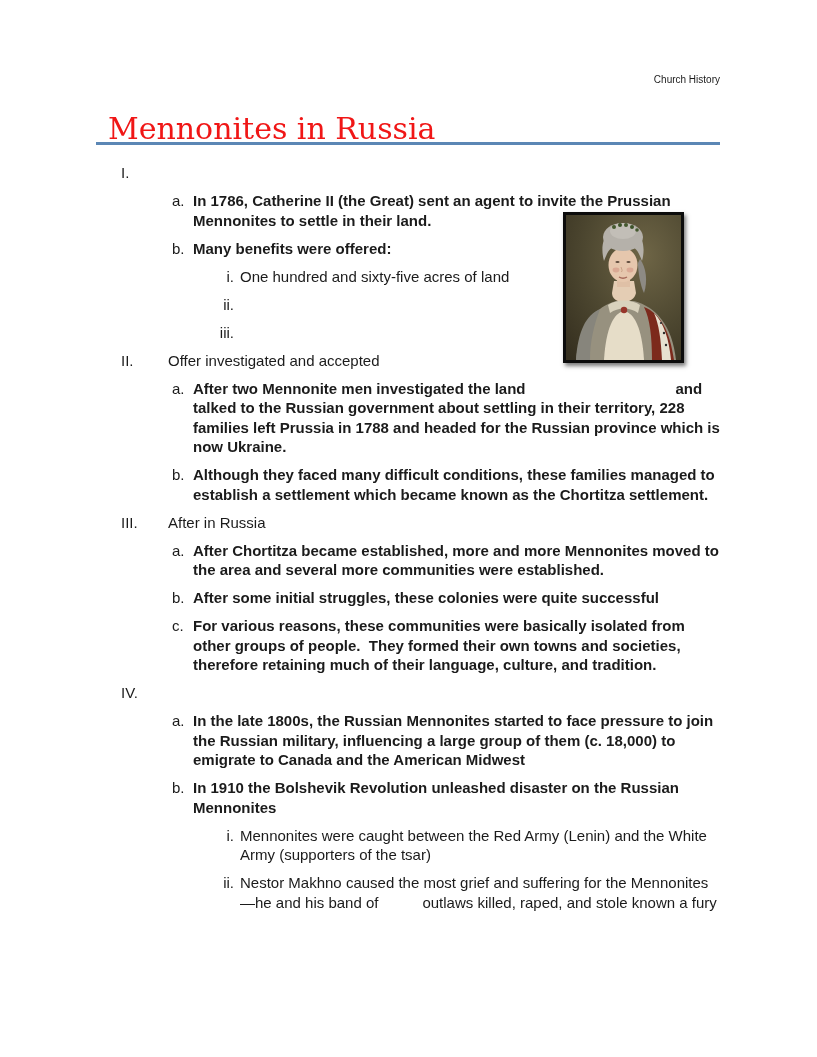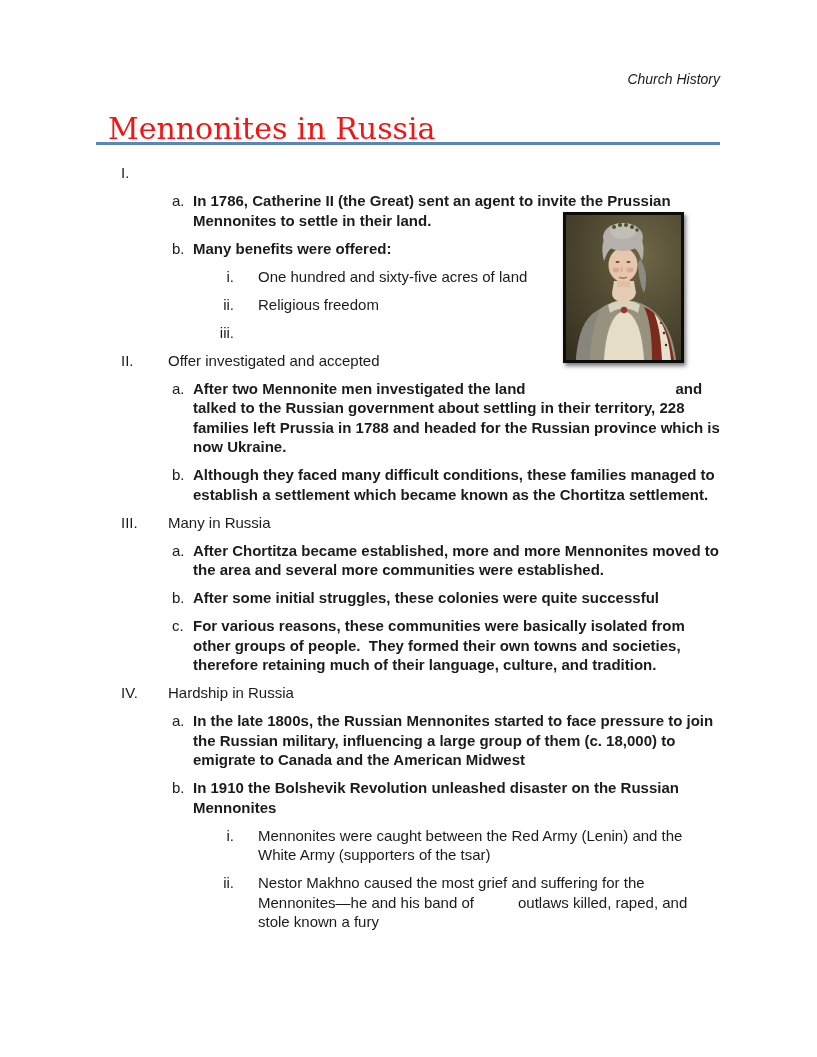--- a/index.html
+++ b/index.html
@@ -2,21 +2,21 @@
 <html><head>
 <meta charset="utf-8">
 <style>
   html,body{margin:0;padding:0;}
   body{
     width:817px;height:1057px;background:#ffffff;position:relative;
     font-family:"Liberation Sans", sans-serif;color:#1b1b1b;overflow:hidden;
   }
   .course-label{
     position:absolute;top:70px;left:0;width:720px;text-align:right;
-    font-size:14px;line-height:19px;font-style:italic;
+    font-size:10px;line-height:19px;
   }
   .doc-title{
     position:absolute;top:99px;left:96px;width:624px;
     font-family:"DejaVu Serif","Liberation Serif",serif;
     font-size:30px;line-height:36px;font-weight:400;
   }
   .title-rule{
     position:absolute;top:142px;left:96px;width:624px;height:3px;
     background:#5b87b5;
   }
@@ -24,21 +24,21 @@
     position:absolute;top:163px;left:96px;width:625px;
     font-size:15px;line-height:19.5px;
   }
   .row{display:flex;margin:0 0 8.5px 0;}
   .row.h .rn{margin-left:25px;width:47px;flex:none;}
   .row.h .ht{flex:1;}
   .row.li2{margin-left:76px;}
   .row.li2 .mk{width:21px;flex:none;}
   .row.li2 .tx{flex:1;white-space:pre-wrap;font-weight:bold;}
   .row.li3 .mk{width:138px;flex:none;text-align:right;}
-  .row.li3 .tx{flex:1;margin-left:24px;white-space:pre-wrap;}
+  .row.li3 .tx{flex:1;margin-left:6px;white-space:pre-wrap;}
   .gap-lg{display:inline-block;width:150px;}
   .gap-sm{display:inline-block;width:44px;}
   .portrait{
     position:absolute;left:563px;top:212px;
     border:3px solid #0c0c0c;width:115px;height:145px;
     box-shadow:2px 3px 4px rgba(100,100,100,0.85);
     background:#453f2b;
   }
   .portrait svg{display:block;}
 </style>
@@ -63,21 +63,20 @@
     <div class="row li2">
       <span class="mk">b.</span>
       <span class="tx">Many benefits were offered:</span>
     </div>
     <div class="row li3">
       <span class="mk">i.</span>
       <span class="tx">One hundred and sixty-five acres of land</span>
     </div>
     <div class="row li3">
       <span class="mk">ii.</span>
-      <span class="tx">Religious freedom</span>
     </div>
     <div class="row li3">
       <span class="mk">iii.</span>
     </div>
   </section>
 
   <section>
     <div class="row h">
       <span class="rn">II.</span>
       <span class="ht">Offer investigated and accepted</span>
@@ -88,40 +87,39 @@
     </div>
     <div class="row li2">
       <span class="mk">b.</span>
       <span class="tx">Although they faced many difficult conditions, these families managed to establish a settlement which became known as the Chortitza settlement.</span>
     </div>
   </section>
 
   <section>
     <div class="row h">
       <span class="rn">III.</span>
-      <span class="ht">Many in Russia</span>
+      <span class="ht">After in Russia</span>
     </div>
     <div class="row li2">
       <span class="mk">a.</span>
       <span class="tx">After Chortitza became established, more and more Mennonites moved to the area and several more communities were established.</span>
     </div>
     <div class="row li2">
       <span class="mk">b.</span>
       <span class="tx">After some initial struggles, these colonies were quite successful</span>
     </div>
     <div class="row li2">
       <span class="mk">c.</span>
       <span class="tx">For various reasons, these communities were basically isolated from other groups of people.  They formed their own towns and societies, therefore retaining much of their language, culture, and tradition.</span>
     </div>
   </section>
 
   <section>
     <div class="row h">
       <span class="rn">IV.</span>
-      <span class="ht">Hardship in Russia</span>
     </div>
     <div class="row li2">
       <span class="mk">a.</span>
       <span class="tx">In the late 1800s, the Russian Mennonites started to face pressure to join the Russian military, influencing a large group of them (c. 18,000) to emigrate to Canada and the American Midwest</span>
     </div>
     <div class="row li2">
       <span class="mk">b.</span>
       <span class="tx">In 1910 the Bolshevik Revolution unleashed disaster on the Russian Mennonites</span>
     </div>
     <div class="row li3">

